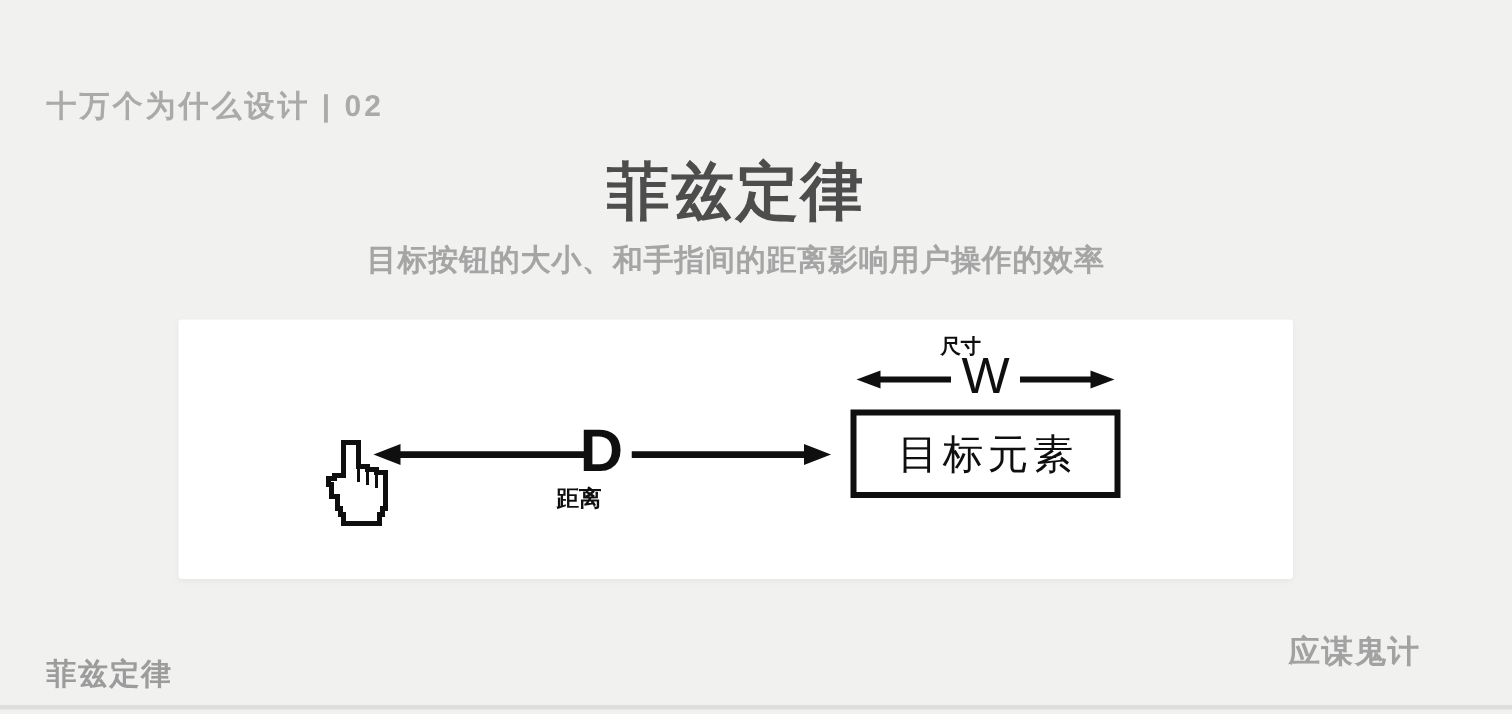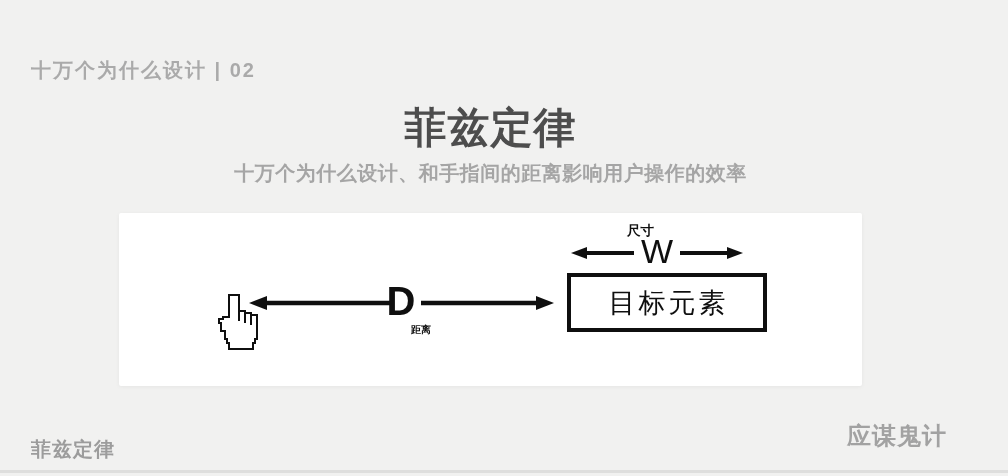--- a/index.html
+++ b/index.html
@@ -46,71 +46,71 @@
   .hand-icon{left:92px;top:80px;}
   .d-arrow-left{left:129px;top:82px;}
   .d-arrow-right{left:302px;top:82px;}
   .d-symbol{
     position:absolute;left:262px;top:68px;width:40px;
     text-align:center;font-size:40px;line-height:40px;font-weight:600;
     color:var(--diagram-ink);
   }
   .d-label{
     position:absolute;left:252px;top:110px;width:60px;
-    text-align:right;font-size:10px;font-weight:600;
+    text-align:left;font-size:15px;font-weight:600;
     color:var(--diagram-ink);
   }
   .size-label{
     position:absolute;left:508px;top:9px;width:60px;
     text-align:left;font-size:13.5px;font-weight:600;
     color:var(--diagram-ink);
   }
   .w-arrow-left{left:451px;top:33px;}
   .w-arrow-right{left:561px;top:33px;}
   .w-symbol{
     position:absolute;left:515px;top:21px;width:46px;
     text-align:center;font-size:34px;line-height:34px;font-weight:500;
     color:var(--diagram-ink);
   }
   .target-box{
-    position:absolute;left:448px;top:60px;width:200px;height:59px;
+    position:absolute;left:448px;top:60px;width:180px;height:59px;
     border:4px solid var(--diagram-ink);
     background:#ffffff;
     display:flex;align-items:center;justify-content:center;
   }
   .target-box span{
     font-size:27px;font-weight:500;letter-spacing:3px;
     color:var(--diagram-ink);
     padding-left:3px;
   }
   .footer-left{
     position:absolute;left:31px;top:436px;
     font-size:20px;font-weight:700;letter-spacing:1px;
     color:#9c9c9c;
   }
   .footer-right{
     position:absolute;right:61px;top:420px;
-    font-size:24px;font-weight:700;letter-spacing:1px;
+    font-size:21px;font-weight:700;letter-spacing:1px;
     color:#a2a2a2;
   }
   .bottom-divider{
     position:absolute;left:0;top:470px;width:100%;height:3px;
     background:var(--bottom-divider);
   }
 </style>
 </head>
 <body>
 
 <div>
 
   <div class="series-label">十万个为什么设计 | 02</div>
 
   <div class="center-col">
     <h1 class="title">菲兹定律</h1>
-    <div class="subtitle">十万个为什么设计、和手指间的距离影响用户操作的效率</div>
+    <div class="subtitle">目标按钮的大小、和手指间的距离影响用户操作的效率</div>
   </div>
 
   <div class="panel">
 
     <svg class="hand-icon" width="54" height="66" viewBox="0 0 27 33" shape-rendering="crispEdges">
       <path d="M9 1 H14 V9 H17 V10 H20 V11 H23 V23 H22 V25 H21 V28 H9 V25 H8 V23 H7 V19 H5 V15 H4 V13 H6 V12 H9 Z" fill="#ffffff" stroke="#0f0f0f" stroke-width="1.4"></path>
       <path d="M14 9.5 V14 M17 10.5 V15 M20 11.5 V16" fill="none" stroke="#0f0f0f" stroke-width="1.1"></path>
     </svg>
 
     <svg class="d-arrow-left" width="142" height="16" viewBox="0 0 142 16">

